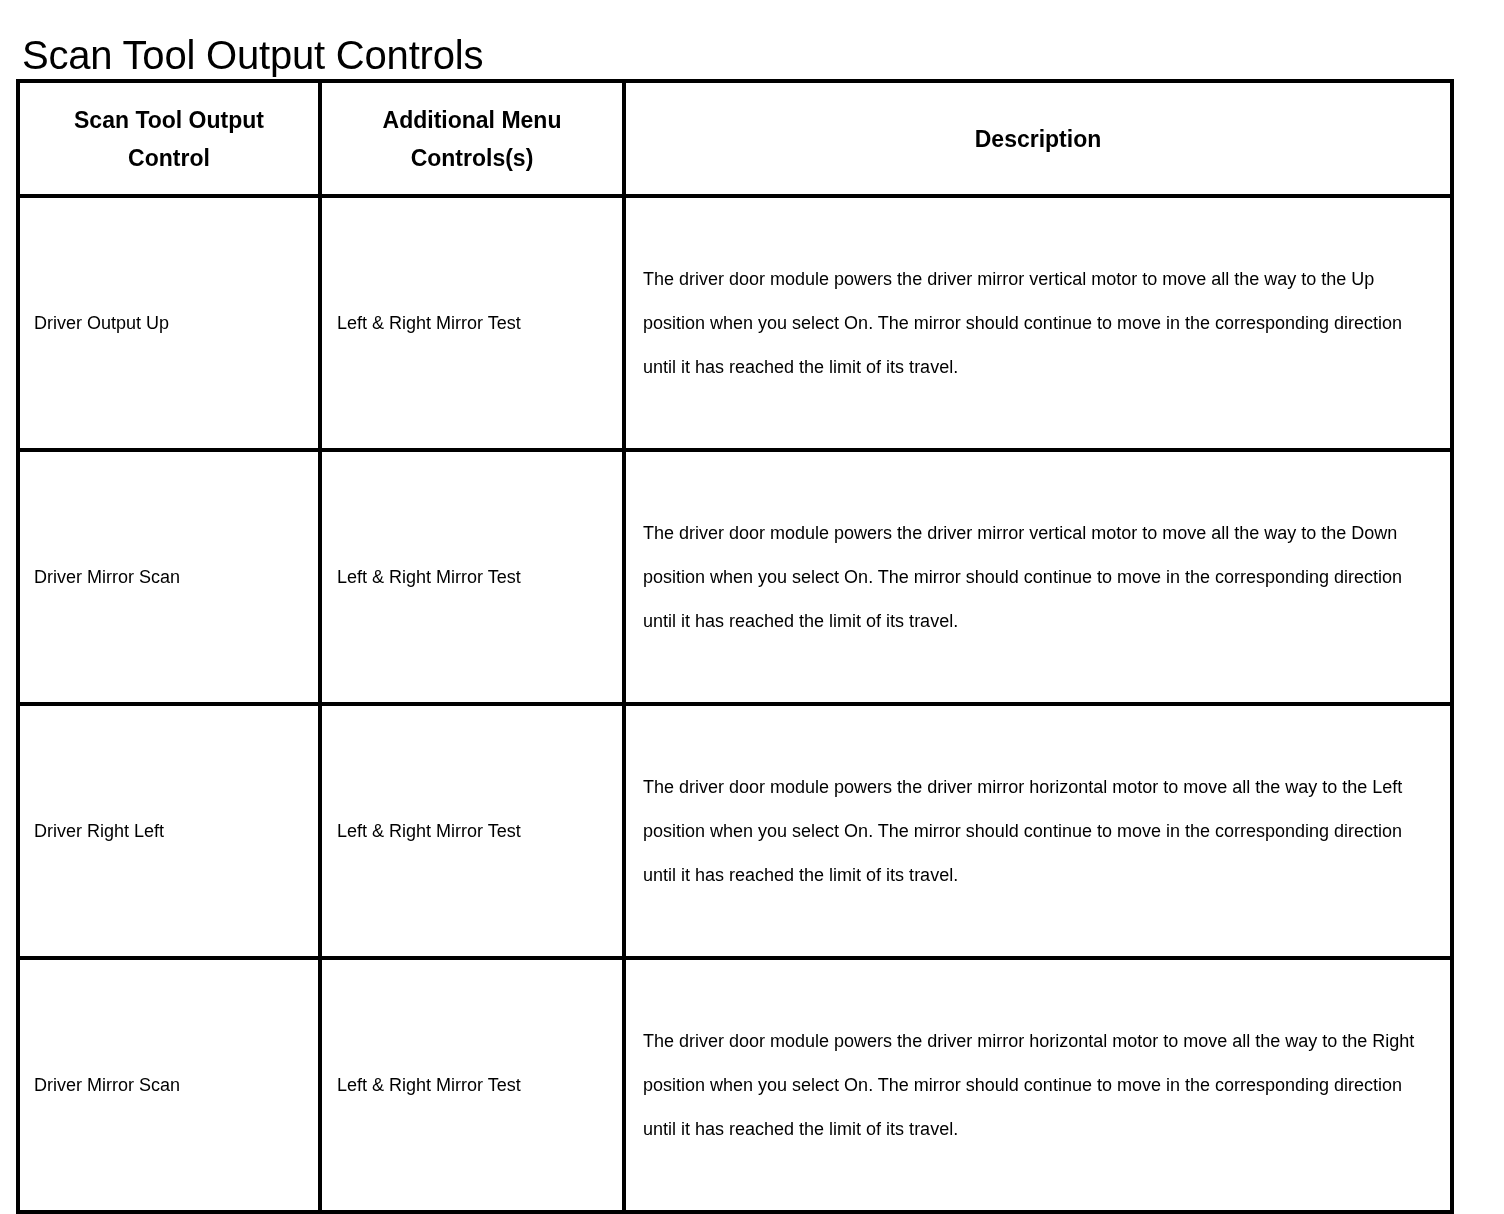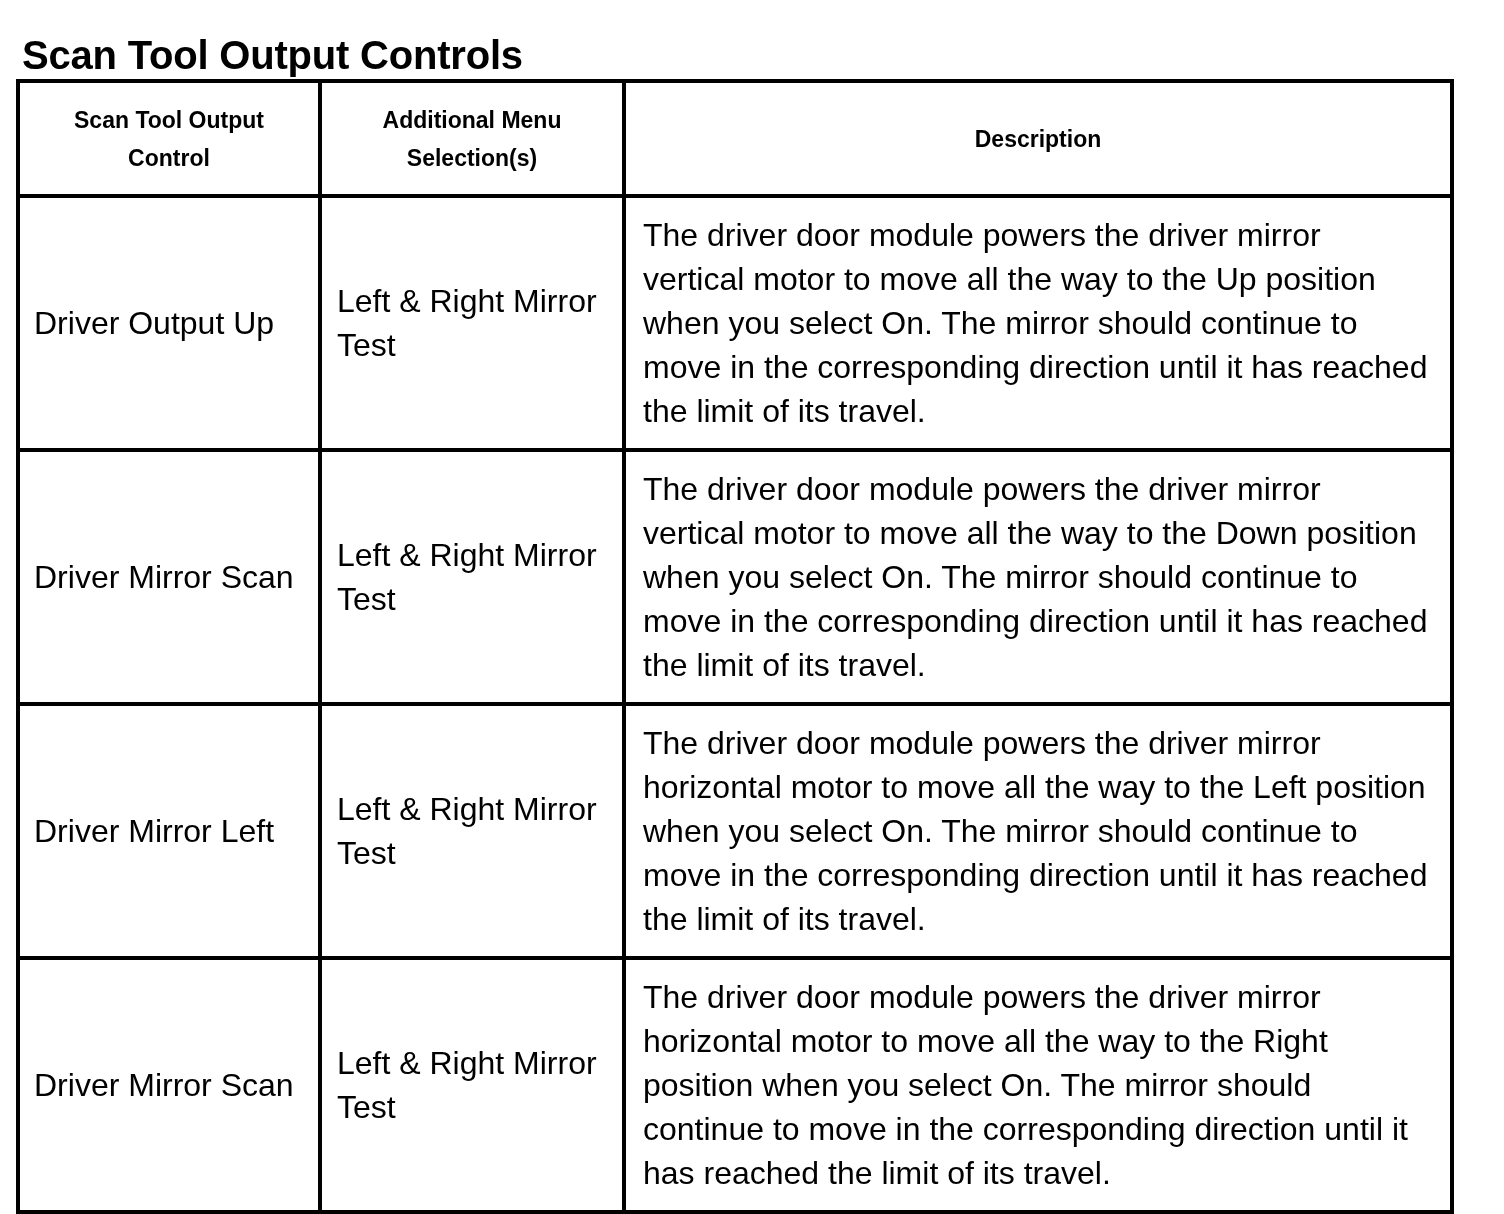--- a/index.html
+++ b/index.html
@@ -18,21 +18,21 @@
     position: relative;
     width: 1504px;
     height: 1214px;
     background: #ffffff;
   }
   .page-title {
     position: absolute;
     left: 22px;
     top: 4px;
     font-size: 40px;
-    font-weight: bold;
+    font-weight: normal;
     letter-spacing: -0.2px;
     line-height: 48px;
     white-space: nowrap;
   }
   .table-wrap {
     position: absolute;
     left: 16px;
     top: 79px;
     width: 1434px;
   }
@@ -58,21 +58,21 @@
     font-size: 23px;
     font-weight: bold;
     line-height: 38px;
   }
   thead th .hdr-inner {
     padding: 0 10px;
   }
 
   tbody td {
     height: 250px;
-    font-size: 32px;
+    font-size: 18px;
     font-weight: normal;
     line-height: 44px;
   }
   td.cell-control .cell-inner {
     padding: 0 0 0 14px;
   }
   td.cell-menu .cell-inner {
     padding: 0 20px 0 15px;
   }
   td.cell-desc {
@@ -95,21 +95,21 @@
         <col class="col-control">
         <col class="col-menu">
         <col class="col-desc">
       </colgroup>
       <thead>
         <tr>
           <th>
             <div class="hdr-inner">Scan Tool Output Control</div>
           </th>
           <th>
-            <div class="hdr-inner">Additional Menu Selection(s)</div>
+            <div class="hdr-inner">Additional Menu Controls(s)</div>
           </th>
           <th>
             <div class="hdr-inner">Description</div>
           </th>
         </tr>
       </thead>
       <tbody>
 
         <tr>
           <td class="cell-control">
@@ -130,21 +130,21 @@
           <td class="cell-menu">
             <div class="cell-inner">Left &amp; Right Mirror Test</div>
           </td>
           <td class="cell-desc">
             <div class="cell-inner">The driver door module powers the driver mirror vertical motor to move all the way to the Down position when you select On. The mirror should continue to move in the corresponding direction until it has reached the limit of its travel.</div>
           </td>
         </tr>
 
         <tr>
           <td class="cell-control">
-            <div class="cell-inner">Driver Mirror Left</div>
+            <div class="cell-inner">Driver Right Left</div>
           </td>
           <td class="cell-menu">
             <div class="cell-inner">Left &amp; Right Mirror Test</div>
           </td>
           <td class="cell-desc">
             <div class="cell-inner">The driver door module powers the driver mirror horizontal motor to move all the way to the Left position when you select On. The mirror should continue to move in the corresponding direction until it has reached the limit of its travel.</div>
           </td>
         </tr>
 
         <tr>

